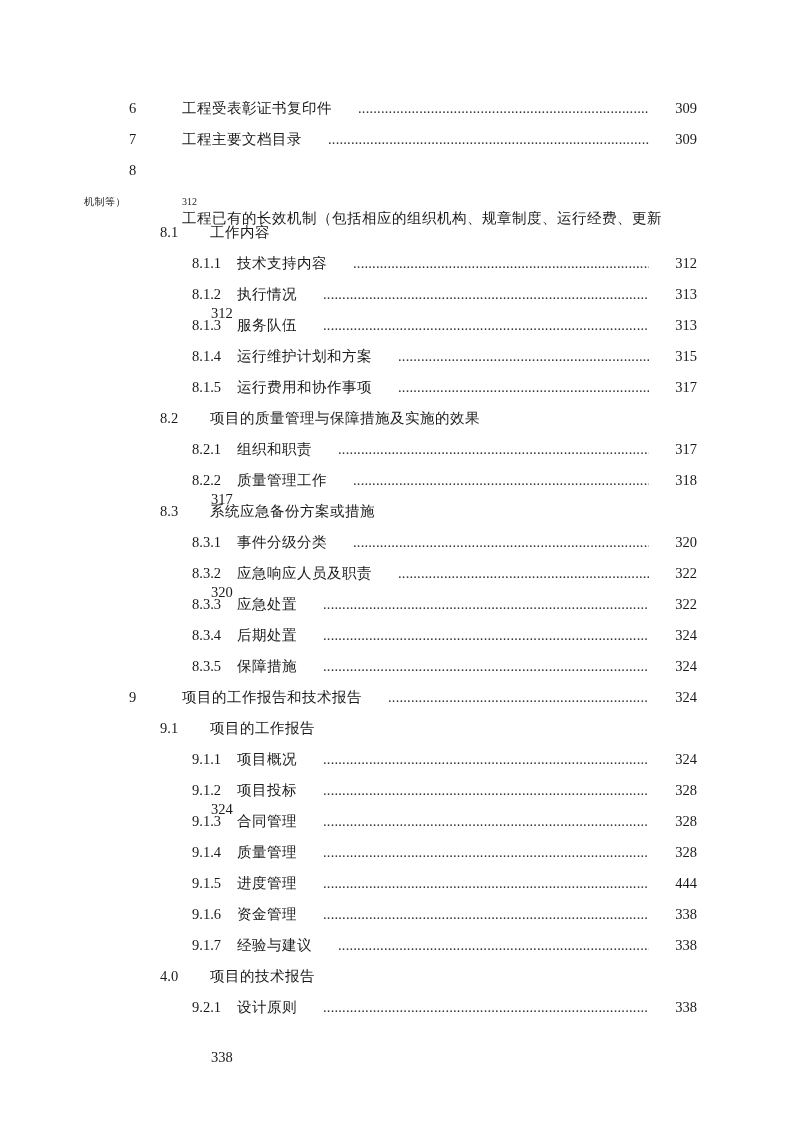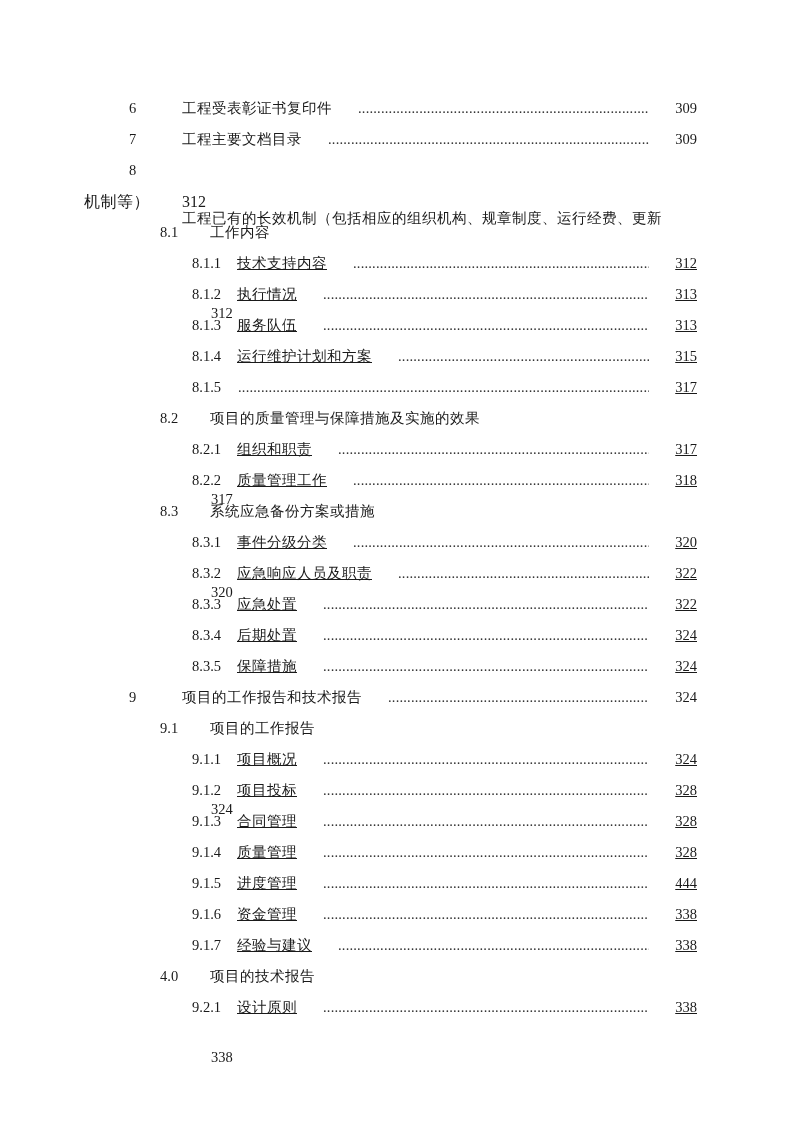--- a/index.html
+++ b/index.html
@@ -8,25 +8,25 @@
   .toc { position: absolute; left: 0; top: 93px; width: 793px; }
   .row { position: relative; height: 31px; line-height: 31px; font-size: 14.5px; }
   .num { position: absolute; top: 0; white-space: nowrap; }
   .entry { position: absolute; top: 0; right: 96px; display: flex; white-space: nowrap; gap: 25px; }
   .title { flex: 0 0 auto; letter-spacing: 0.5px; }
   .leader { flex: 1 1 auto; overflow: hidden; position: relative; }
   .leader::after { content: "........................................................................................................................................................................................................................................................................"; position: absolute; left: 1px; top: 0; letter-spacing: 0.2px; color:#333; }
   .page { flex: 0 0 auto; padding-left: 1px; }
   .l1 .num { left: 129px; } .l1 .entry { left: 182px; }
   .l2 .num { left: 160px; } .l2 .entry { left: 210px; flex-direction: column; }
-  .l3 .num { left: 192px; } .l3 .entry { left: 237px; text-decoration: underline; }
+  .l3 .num { left: 192px; } .l3 .entry { left: 237px; }
   .wrap1 { position: relative; height: 31px; line-height: 31px; font-size: 14.5px; }
   .wrap1 .num { left: 129px; }
   .wrap1 .title-full { position: absolute; left: 182px; top: 0; white-space: nowrap; letter-spacing: 0.5px; margin-top: 48px; }
-  .wrap2 { position: relative; height: 31px; line-height: 31px; font-size: 16px; }
+  .wrap2 { position: relative; height: 31px; line-height: 31px; font-size: 10px; }
   .wrap2 .cont { position: absolute; left: 84px; top: 0; white-space: nowrap; letter-spacing: 0.5px; }
   .wrap2 .pg { position: absolute; left: 182px; top: 0; }
 </style>
 </head>
 <body>
 
 <div class="toc">
 
   <div class="row l1">
     <span class="num">6</span>
@@ -91,20 +91,21 @@
       <span class="num">8.1.4</span>
       <div class="entry">
         <span class="title">运行维护计划和方案</span>
         <span class="leader"></span>
         <span class="page">315</span>
       </div>
     </div>
   <div class="row l3">
       <span class="num">8.1.5</span>
       <div class="entry">
+        <span class="title">运行费用和协作事项</span>
         <span class="leader"></span>
         <span class="page">317</span>
       </div>
     </div>
   <div class="row l2">
       <span class="num">8.2</span>
       <div class="entry">
         <span class="title">项目的质量管理与保障措施及实施的效果</span>
         <span class="leader"></span>
         <span class="page">317</span>

